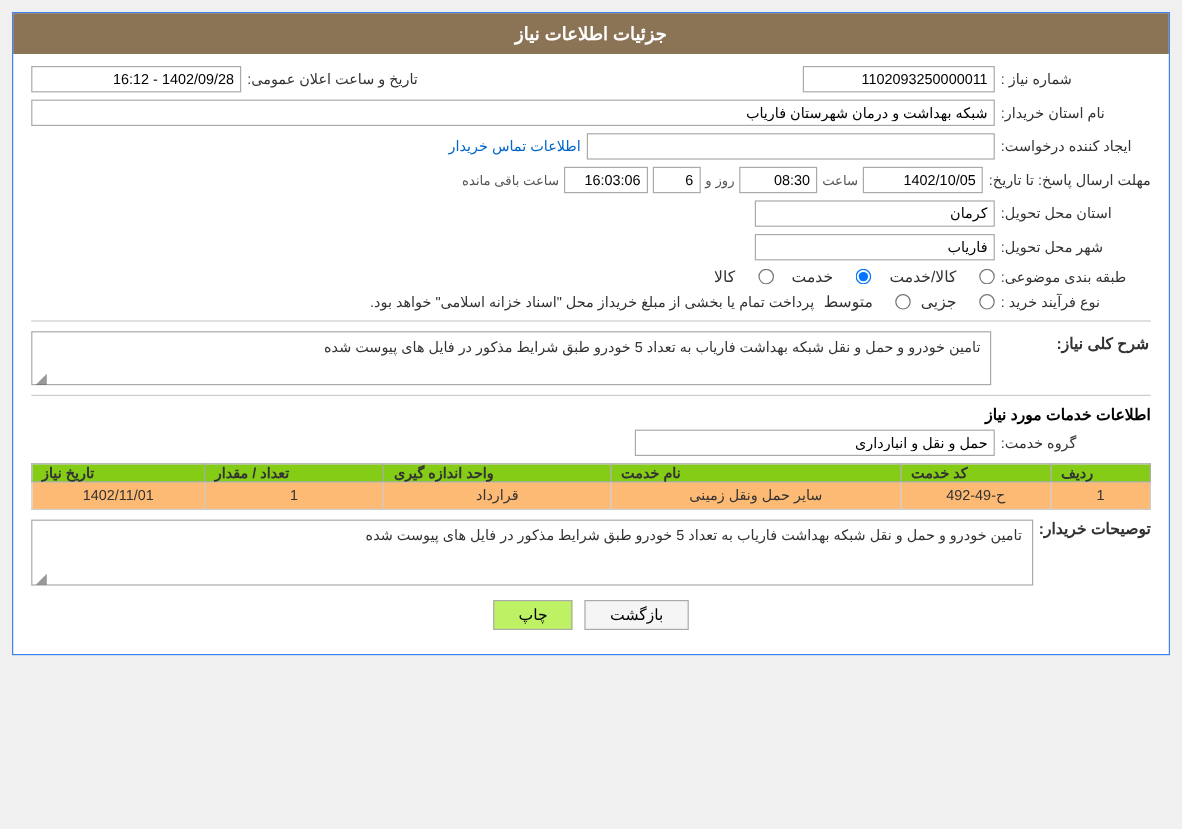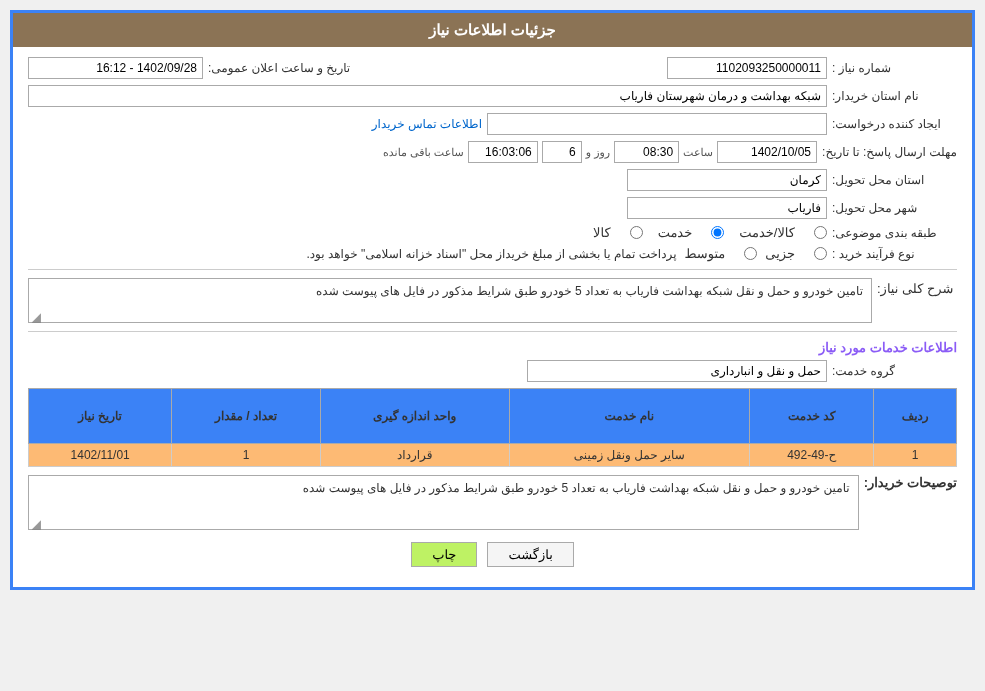--- a/index.html
+++ b/index.html
@@ -12,21 +12,21 @@
     }
     .page-wrapper {
       max-width: 985px;
       margin: 0 auto;
       background: #f0f0f0;
       min-height: 691px;
       padding: 10px;
     }
     .main-container {
       background: #fff;
-      border: 3px solid #3b82f6;
+      border: 1px solid #3b82f6;
     }
     .header-bar {
       background: #8B7355;
       color: #fff;
       text-align: center;
       padding: 8px 10px;
       font-size: 15px;
       font-weight: bold;
     }
     .content-area {
@@ -107,35 +107,35 @@
       direction: rtl;
     }
     .note-text {
       color: #333;
       font-size: 12px;
       margin-left: 44px;
     }
     .section-header {
       font-weight: bold;
       font-size: 13px;
-      color: #8b5cf6;
+      color: #000000;
       margin: 8px 0 5px 0;
     }
     .services-table {
       width: 100%;
       border-collapse: collapse;
       margin-top: 5px;
       font-size: 12px;
       direction: rtl;
     }
     .services-table th {
-      background: #3b82f6;
-      border: 1px solid #aaa;
-      padding: 20px 8px;
-      text-align: center;
+      background: #84cc16;
+      border: 1px solid #aaa;
+      padding: 0 8px;
+      text-align: left;
       font-weight: bold;
     }
     .services-table td {
       border: 1px solid #ccc;
       padding: 4px 8px;
       text-align: center;
       background: #fdba74;
     }
     .buyer-description {
       display: flex;
@@ -193,25 +193,26 @@
     .inner-content {
       position: relative;
     }
     .need-desc-row {
       display: flex;
       align-items: flex-start;
       margin-bottom: 6px;
     }
     .need-desc-label {
       min-width: 85px;
-      text-align: left;
-      font-weight: normal;
+      text-align: center;
+      font-weight: bold;
       font-size: 13px;
       padding-left: 5px;
       padding-top: 3px;
+      margin-left: 48px;
     }
     .need-desc-content {
       flex: 1;
       border: 1px solid #aaa;
       min-height: 45px;
       padding: 5px 8px;
       font-size: 12px;
       direction: rtl;
       background: #fff;
       position: relative;

